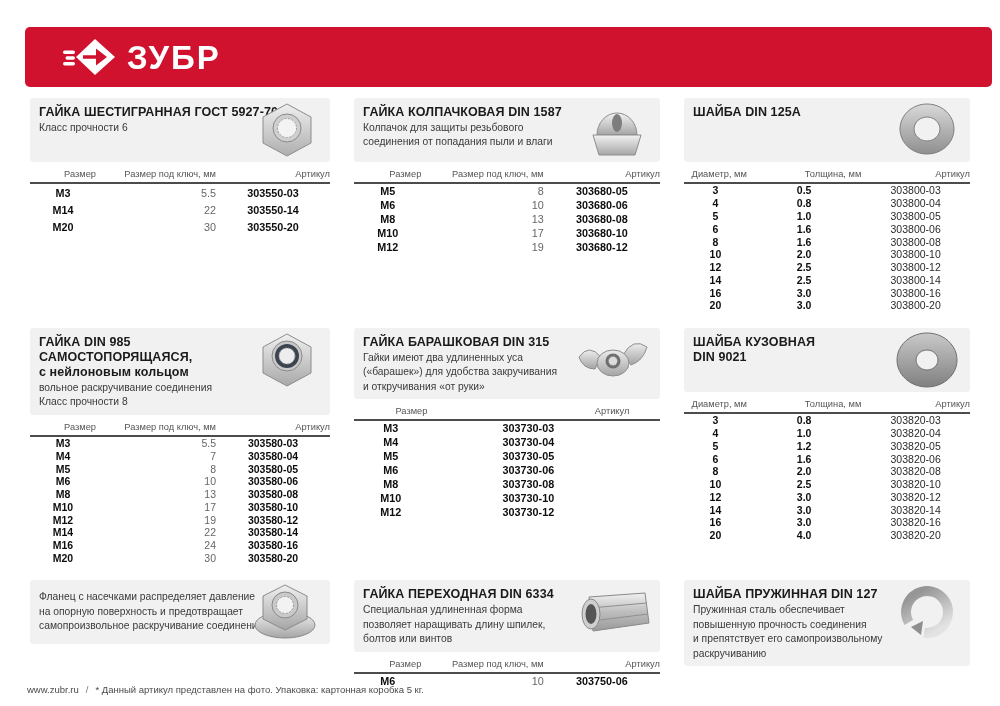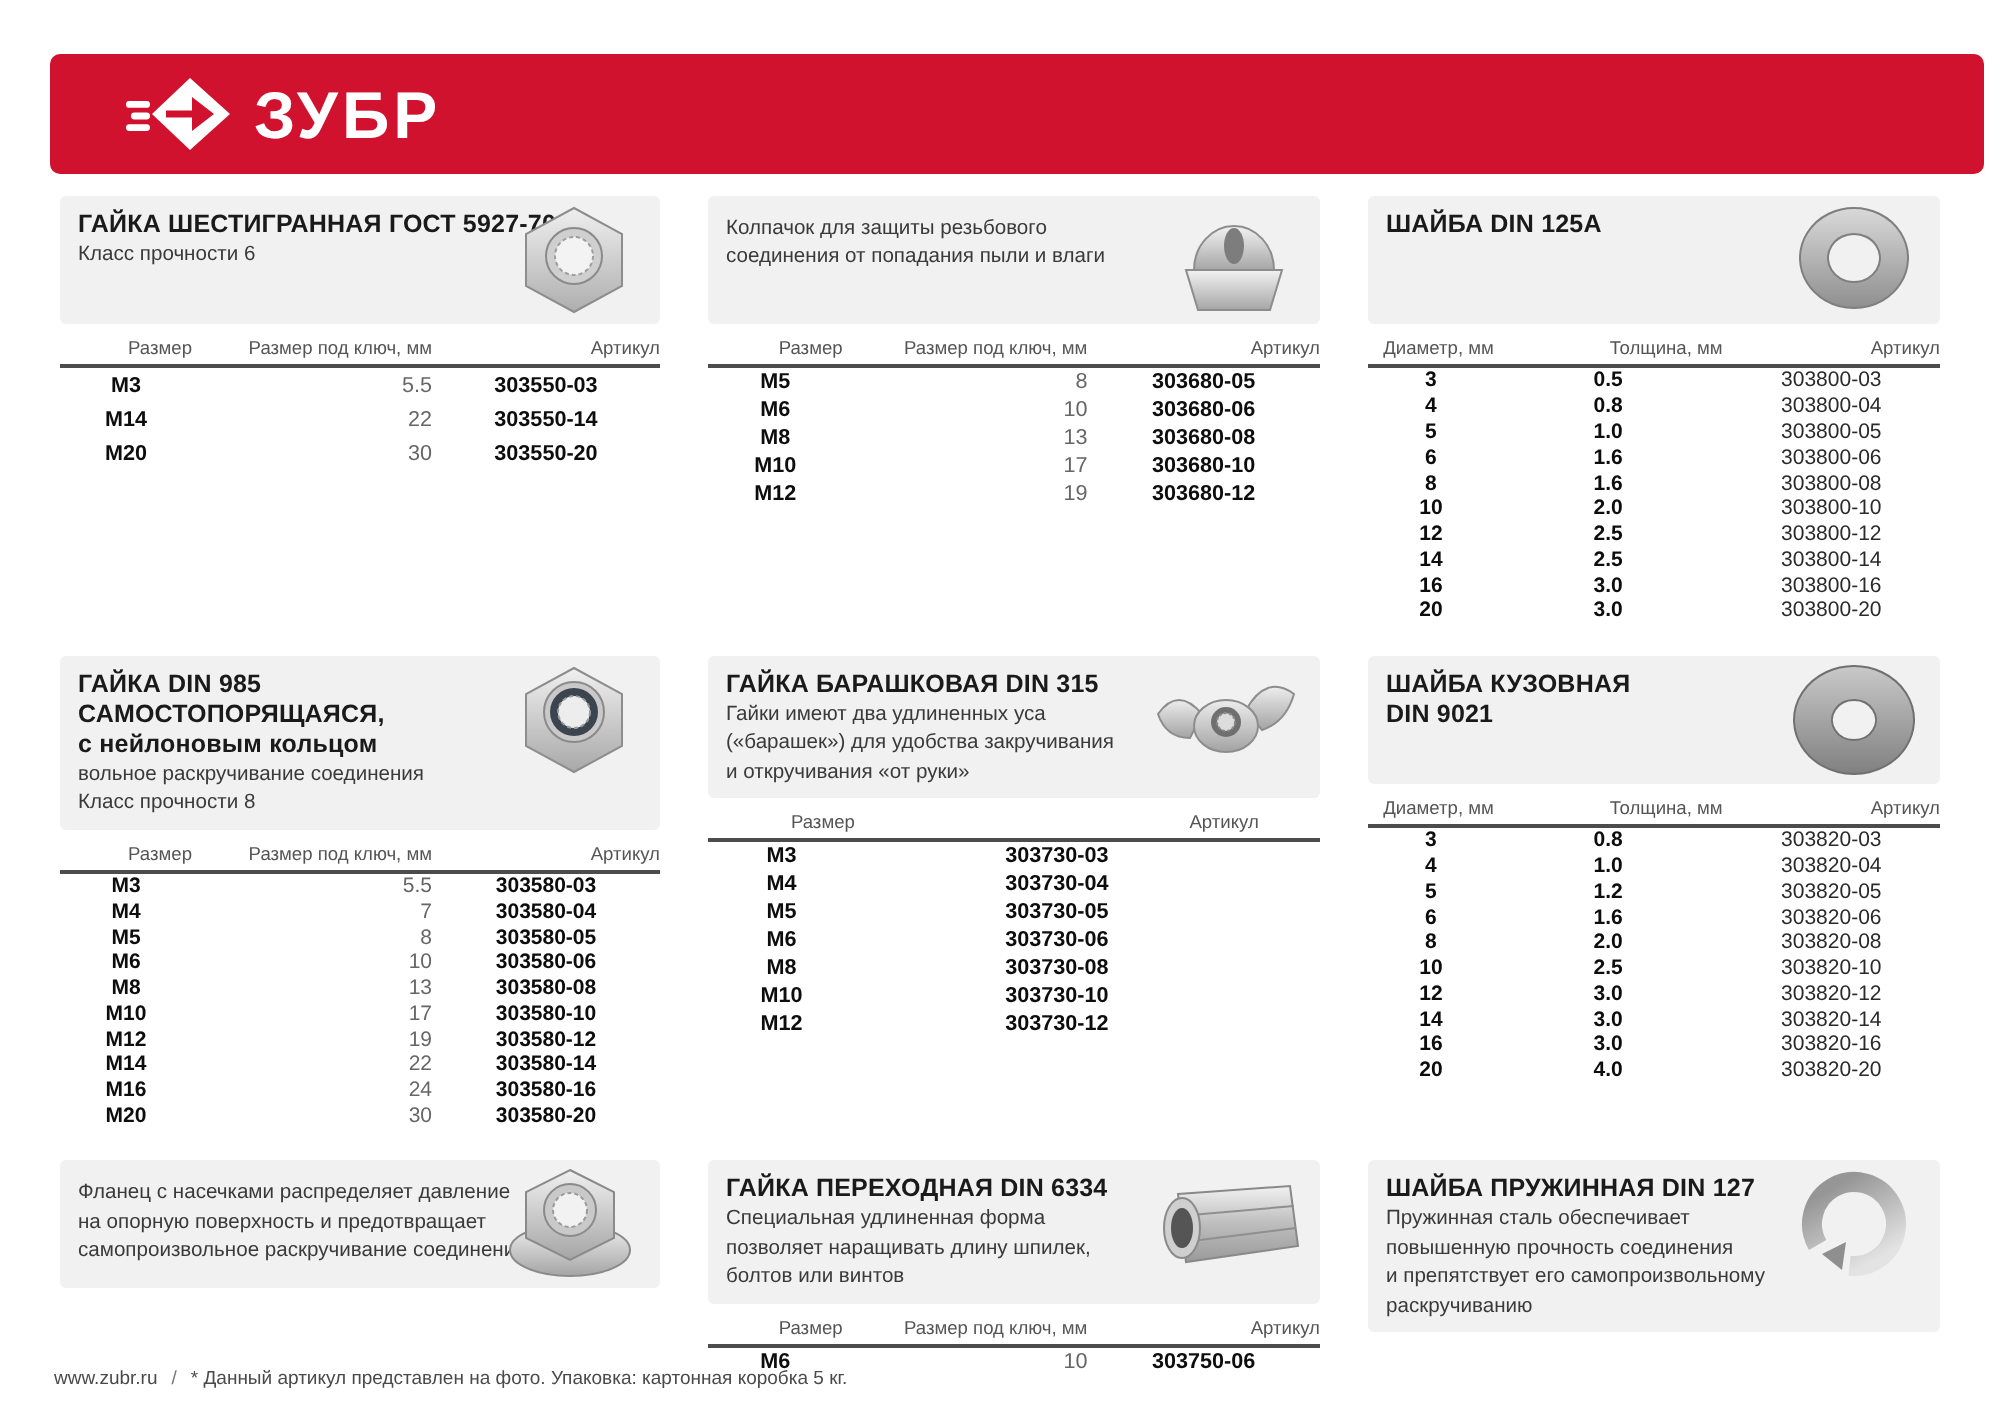--- a/index.html
+++ b/index.html
@@ -117,20 +117,21 @@
             <defs>
               <linearGradient id="gB" x1="0" y1="0" x2="0" y2="1">
                 <stop offset="0" stop-color="#f2f2f2"></stop>
                 <stop offset="1" stop-color="#a6a6a6"></stop>
               </linearGradient>
             </defs>
             <path d="M26 34 a20 22 0 0 1 40 0 Z" fill="url(#gB)" stroke="#8d8d8d"></path>
             <polygon points="22,34 70,34 64,54 28,54" fill="url(#gB)" stroke="#8d8d8d"></polygon>
             <ellipse cx="46" cy="22" rx="5" ry="9" fill="#7d7d7d"></ellipse>
           </svg></span>
+        <div class="sec-title">ГАЙКА КОЛПАЧКОВАЯ DIN 1587</div>
         <div class="sec-desc">Колпачок для защиты резьбового</div>
         <div class="sec-desc">соединения от попадания пыли и влаги</div>
       </div>
       <table>
         <colgroup>
           <col style="width: 22%;">
           <col style="width: 40%;">
           <col style="width: 38%;">
         </colgroup>
         <thead>

